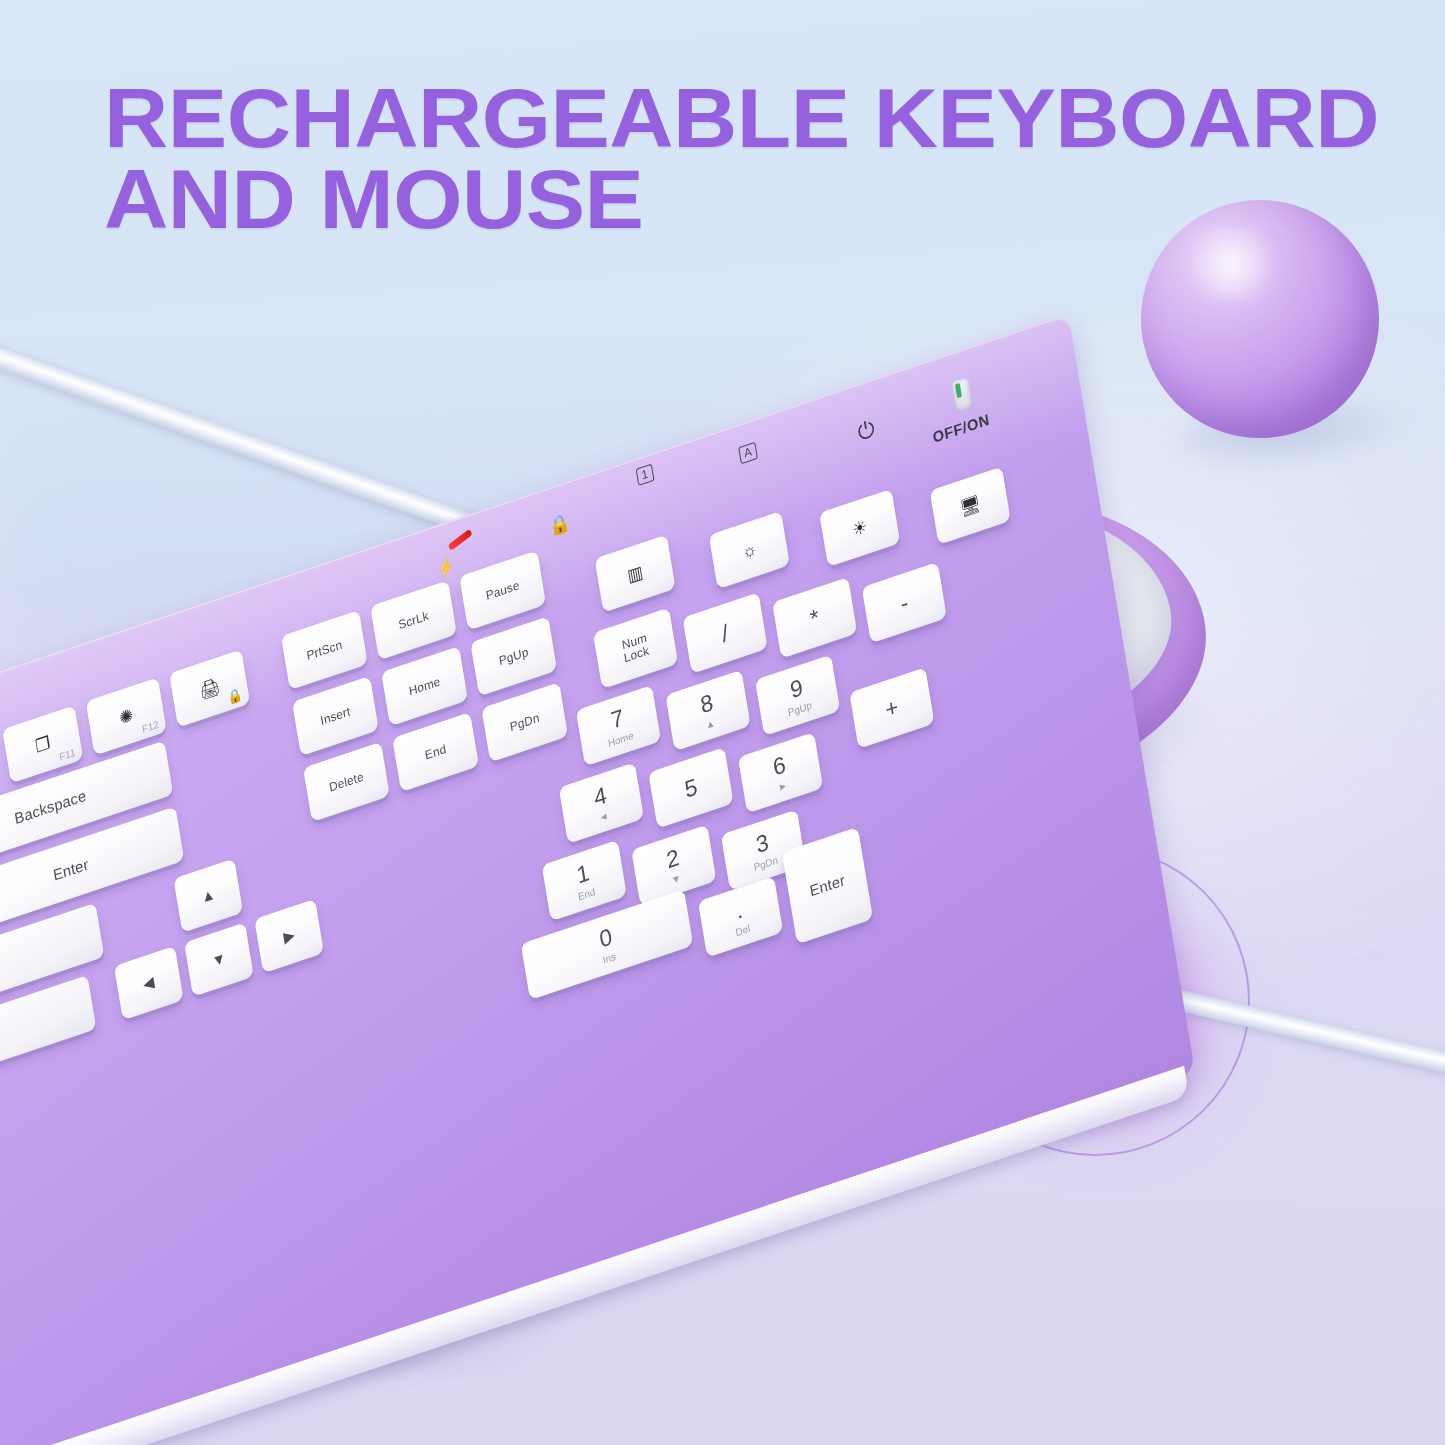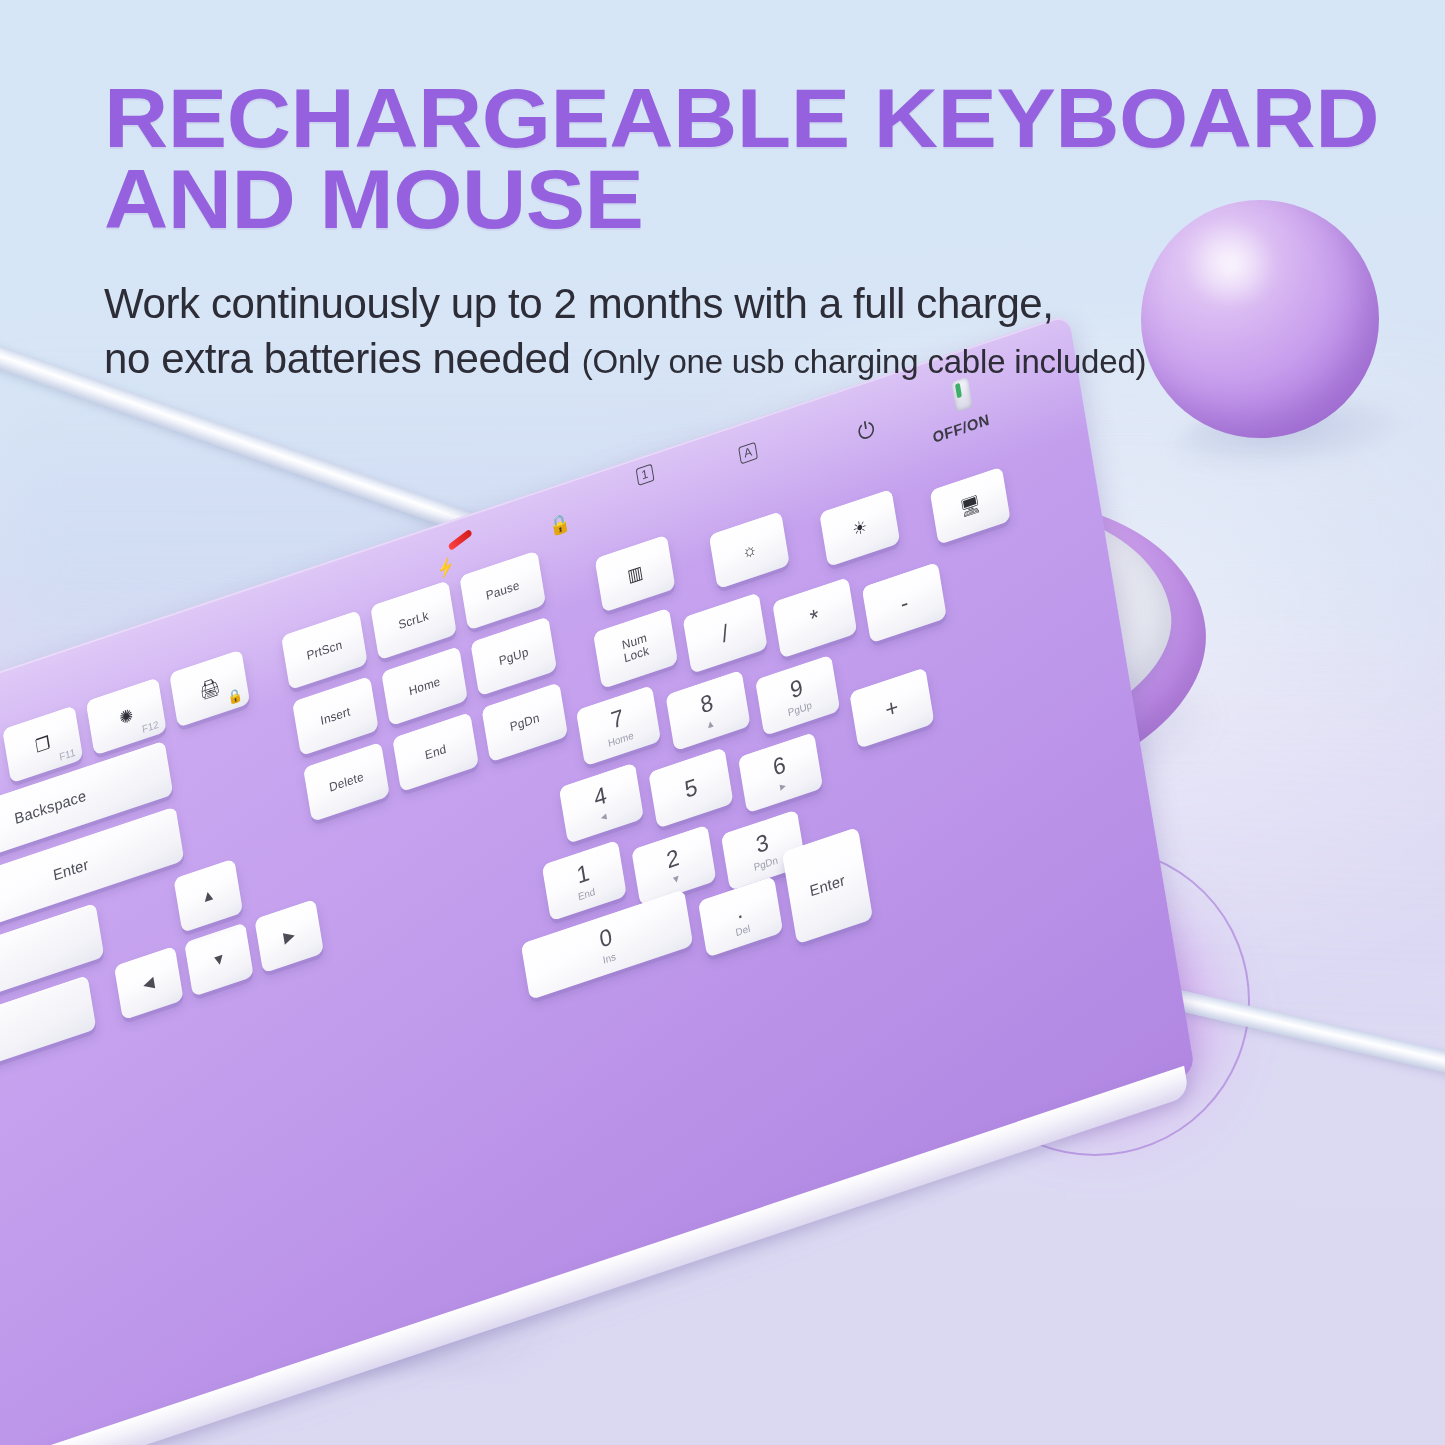--- a/index.html
+++ b/index.html
@@ -527,21 +527,14 @@
     <div class="key" style="left:1104px; top:420px; width:80px; height:92px;">
       <span class="lbl">Enter</span>
     </div>
   </div>
 
   <div id="headline">
     <span class="l1">RECHARGEABLE KEYBOARD</span>
     <span class="l2">AND MOUSE</span>
   </div>
 
-  <div id="sub">
-    <div>Work continuously up to 2 months with a full charge,</div>
-    <div>
-      <span>no extra batteries needed</span>
-      <span class="small">(Only one usb charging cable included)</span>
-    </div>
-  </div>
 
 </div>
 
 </body></html>

